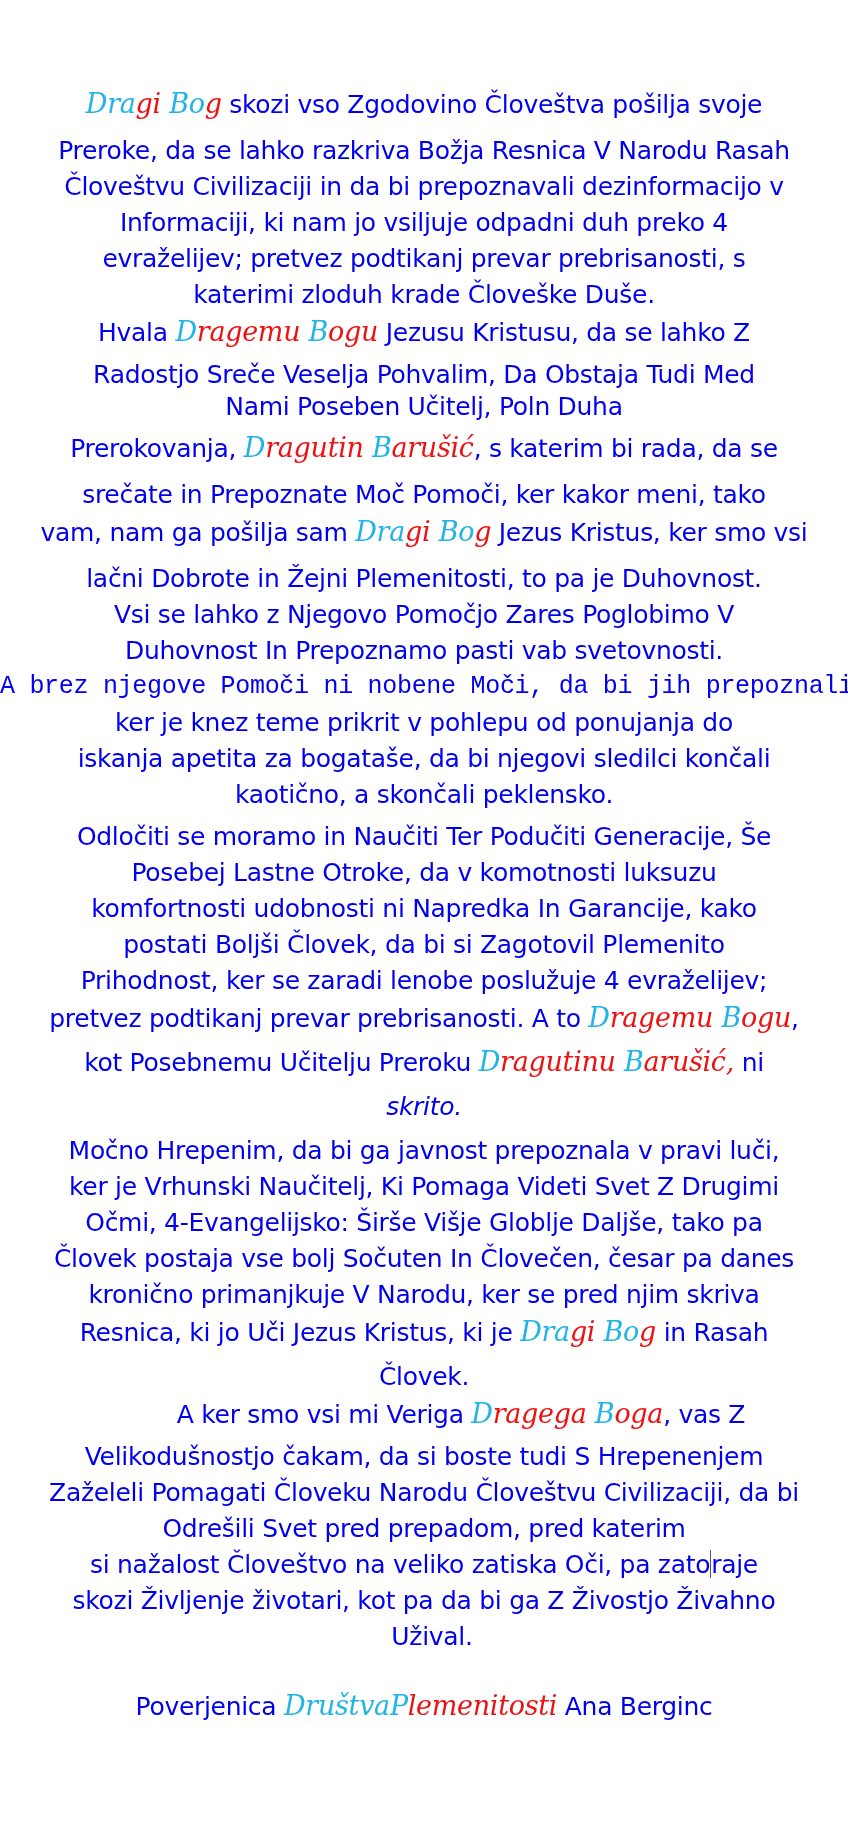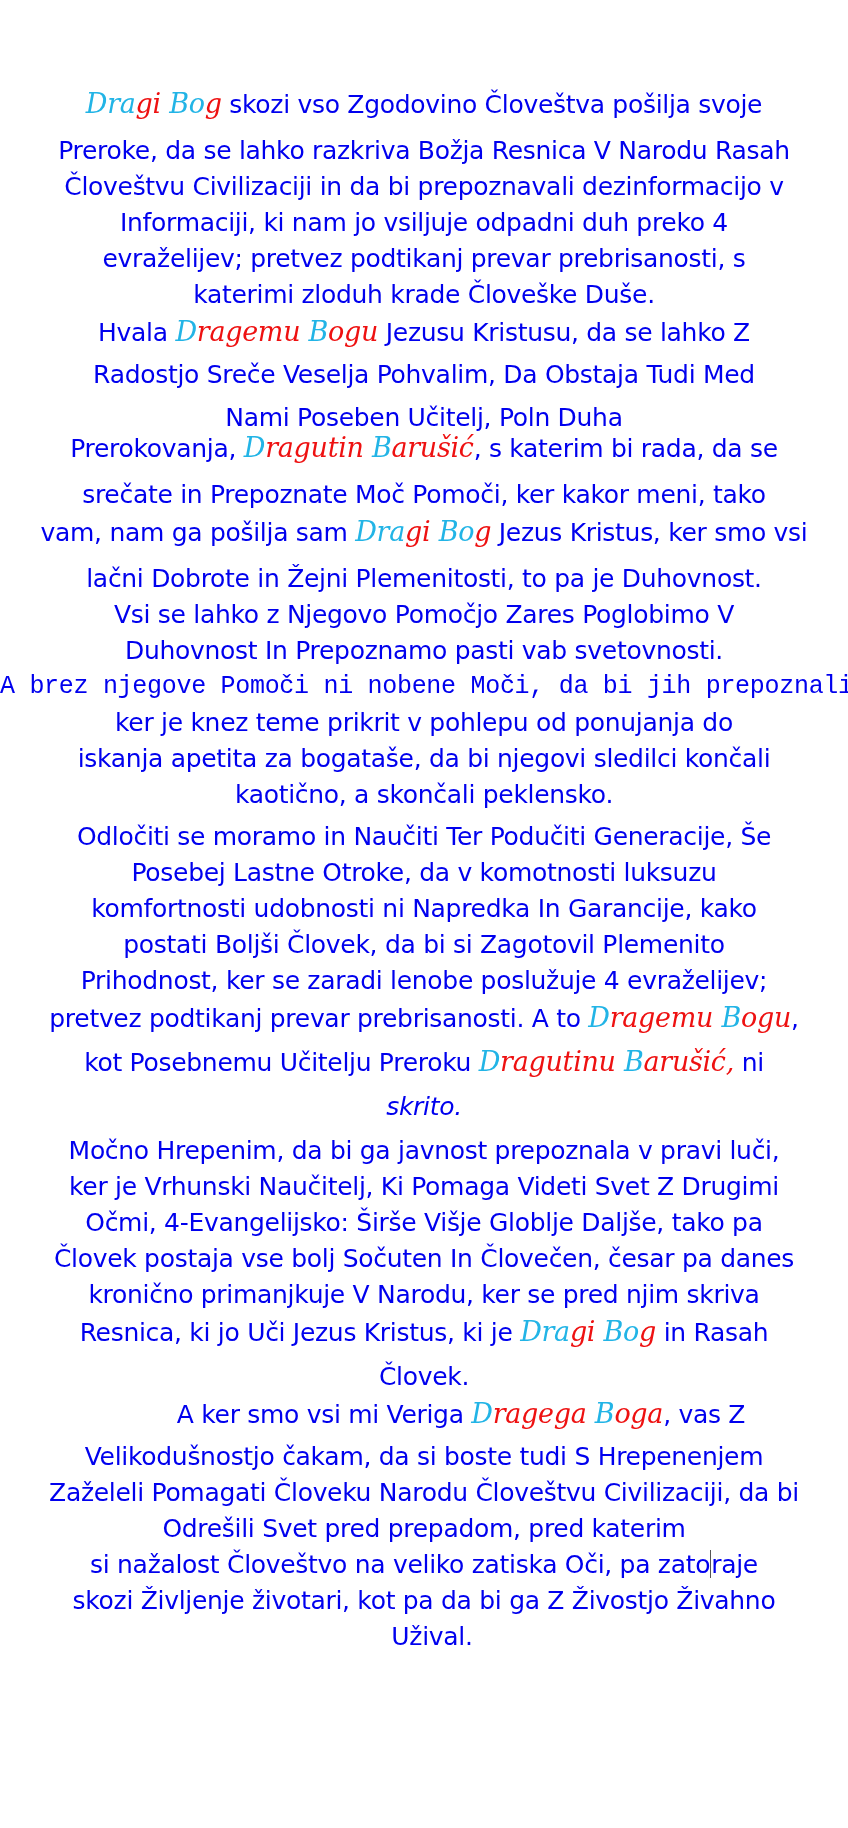--- a/index.html
+++ b/index.html
@@ -23,21 +23,21 @@
 <div class="page">
   <div id="body-lines">
       <div class="line" style="top: 88px;"><span class="c cy">D</span><span class="c cy">ra</span><span class="c rd">gi </span><span class="c cy">Bo</span><span class="c rd">g</span><span class="bl"> skozi vso Zgodovino Človeštva pošilja svoje</span></div>
       <div class="line" style="top: 136px;"><span class="bl">Preroke, da se lahko razkriva Božja Resnica V Narodu Rasah</span></div>
       <div class="line" style="top: 172px;"><span class="bl">Človeštvu Civilizaciji in da bi prepoznavali dezinformacijo v</span></div>
       <div class="line" style="top: 208px;"><span class="bl">Informaciji, ki nam jo vsiljuje odpadni duh preko 4</span></div>
       <div class="line" style="top: 244px;"><span class="bl">evraželijev; pretvez podtikanj prevar prebrisanosti, s</span></div>
       <div class="line" style="top: 280px;"><span class="bl">katerimi zloduh krade Človeške Duše.</span></div>
       <div class="line" style="top: 316px;"><span class="bl">Hvala </span><span class="c cy">D</span><span class="c rd">ragemu </span><span class="c cy">B</span><span class="c rd">ogu</span><span class="bl"> Jezusu Kristusu, da se lahko Z</span></div>
       <div class="line" style="top: 360px;"><span class="bl">Radostjo Sreče Veselja Pohvalim, Da Obstaja Tudi Med</span></div>
-      <div class="line" style="top: 403px; text-align: center;"><span class="bl">Nami Poseben Učitelj, Poln Duha</span></div>
+      <div class="line" style="top: 392px; text-align: center;"><span class="bl">Nami Poseben Učitelj, Poln Duha</span></div>
       <div class="line" style="top: 432px;"><span class="bl">Prerokovanja, </span><span class="c cy">D</span><span class="c rd">ragutin </span><span class="c cy">B</span><span class="c rd">arušić</span><span class="bl">, s katerim bi rada, da se</span></div>
       <div class="line" style="top: 480px;"><span class="bl">srečate in Prepoznate Moč Pomoči, ker kakor meni, tako</span></div>
       <div class="line" style="top: 516px;"><span class="bl">vam, nam ga pošilja sam </span><span class="c cy">D</span><span class="c cy">ra</span><span class="c rd">gi </span><span class="c cy">Bo</span><span class="c rd">g</span><span class="bl"> Jezus Kristus, ker smo vsi</span></div>
       <div class="line" style="top: 564px;"><span class="bl">lačni Dobrote in Žejni Plemenitosti, to pa je Duhovnost.</span></div>
       <div class="line" style="top: 600px;"><span class="bl">Vsi se lahko z Njegovo Pomočjo Zares Poglobimo V</span></div>
       <div class="line" style="top: 636px;"><span class="bl">Duhovnost In Prepoznamo pasti vab svetovnosti.</span></div>
       <div class="line" style="top: 672px; font-family: Liberation Mono, monospace;"><span class="bl">A brez njegove Pomoči ni nobene Moči, da bi jih prepoznali,</span></div>
       <div class="line" style="top: 708px;"><span class="bl">ker je knez teme prikrit v pohlepu od ponujanja do</span></div>
       <div class="line" style="top: 744px;"><span class="bl">iskanja apetita za bogataše, da bi njegovi sledilci končali</span></div>
       <div class="line" style="top: 780px;"><span class="bl">kaotično, a skončali peklensko.</span></div>
@@ -57,13 +57,14 @@
       <div class="line" style="top: 1316px;"><span class="bl">Resnica, ki jo Uči Jezus Kristus, ki je </span><span class="c cy">D</span><span class="c cy">ra</span><span class="c rd">gi </span><span class="c cy">Bo</span><span class="c rd">g</span><span class="bl"> in Rasah</span></div>
       <div class="line" style="top: 1362px;"><span class="bl">Človek.</span></div>
       <div class="line" style="top: 1398px; padding-left: 37px;"><span class="bl">A ker smo vsi mi Veriga </span><span class="c cy">D</span><span class="c rd">ragega </span><span class="c cy">B</span><span class="c rd">oga</span><span class="bl">, vas Z</span></div>
       <div class="line" style="top: 1442px;"><span class="bl">Velikodušnostjo čakam, da si boste tudi S Hrepenenjem</span></div>
       <div class="line" style="top: 1478px;"><span class="bl">Zaželeli Pomagati Človeku Narodu Človeštvu Civilizaciji, da bi</span></div>
       <div class="line" style="top: 1514px;"><span class="bl">Odrešili Svet pred prepadom, pred katerim</span></div>
       <div class="line" style="top: 1550px;"><span class="bl">si nažalost Človeštvo na veliko zatiska Oči, pa zato</span><span class="cursor"></span><span class="bl">raje</span></div>
       <div class="line" style="top: 1586px;"><span class="bl">skozi Življenje životari, kot pa da bi ga Z Živostjo Živahno</span></div>
       <div class="line" style="top: 1622px; padding-left: 8px;"><span class="bl">Užival.</span></div>
     </div>
+  <div id="signature" class="line" style="top: 1690px;"><span class="bl">Poverjenica </span><span class="c cy">Društva</span><span class="c cy">P</span><span class="c rd">lemenitosti</span><span class="bl"> Ana Berginc</span></div>
 </div>
 
 </body></html>

